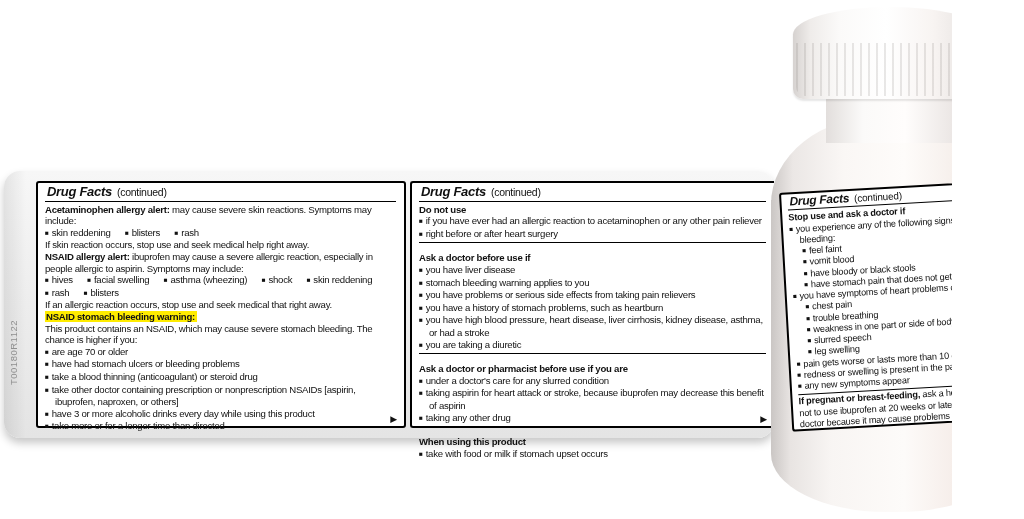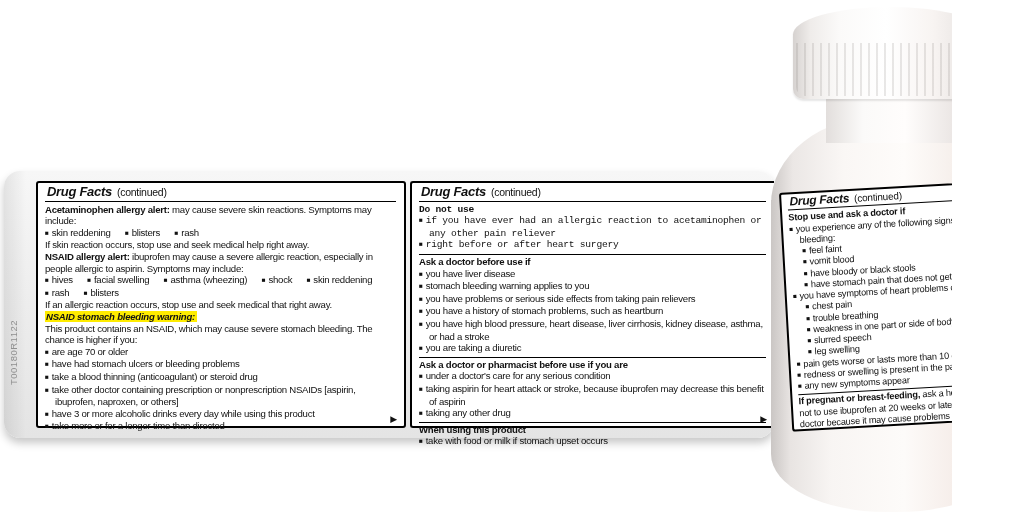--- a/index.html
+++ b/index.html
@@ -28,31 +28,31 @@
 
   .df-title{display:flex;align-items:baseline;gap:5px;border-bottom:1.6px solid #000;
             padding:1px 0 2px 2px;margin-bottom:2px;}
   .df-name{font-style:italic;font-weight:bold;font-size:13px;letter-spacing:-.3px;}
   .df-note{font-size:10.5px;}
   .right-panel .df-name{font-size:12px;}
   .right-panel .df-note{font-size:10px;}
 
   .lead{font-weight:bold;}
   .h{font-weight:bold;}
-  .hl{background:#ffec00;font-weight:bold;padding:0 2px 0 1px;font-style:italic;}
+  .hl{background:#ffec00;font-weight:bold;padding:0 2px 0 1px;}
 
   .b{padding-left:10px;text-indent:-10px;}
   .b::before{content:"■";font-size:6.5px;margin-right:3px;position:relative;top:-1px;}
   .sub{margin-left:12px;}
   .ibrow{display:block;}
   .ib{margin-right:12px;white-space:nowrap;}
   .ib::before{content:"■";font-size:6.5px;margin-right:3px;position:relative;top:-1px;}
 
-  .sect{border-top:1.4px solid #000;margin-top:2px;padding-top:1px;}
-  .sect.first{border-top:none;margin-top:0;padding-top:0;font-family:Liberation Mono, monospace;}
+  .sect{border-top:1.4px solid #000;margin-top:2px;padding-top:9px;}
+  .sect.first{border-top:none;margin-top:0;padding-top:0;}
   .rp-hr{border-top:1.2px solid #000;margin:2px 0 1px 0;}
   .nowrap{white-space:nowrap;}
   .more{position:absolute;right:7px;bottom:2px;font-size:9px;line-height:9px;}
 
   
   .bottle{position:absolute;inset:0;z-index:3;pointer-events:none;}
   .cap{position:absolute;left:793px;top:7px;width:194px;height:92px;
        background:linear-gradient(90deg,#d6d2d0 0%,#efecea 9%,#fbfaf9 24%,#ffffff 48%,#f8f4f2 72%,#e7e3e1 92%,#d0cccb 100%);
        border-radius:50% 50% 10px 10px / 30% 30% 10px 10px;
        box-shadow:0 2px 2px rgba(0,0,0,.10);}
@@ -129,21 +129,21 @@
       <div class="h">Ask a doctor before use if</div>
       <div class="b">you have liver disease</div>
       <div class="b">stomach bleeding warning applies to you</div>
       <div class="b">you have problems or serious side effects from taking pain relievers</div>
       <div class="b">you have a history of stomach problems, such as heartburn</div>
       <div class="b">you have high blood pressure, heart disease, liver cirrhosis, kidney disease, asthma, or had a stroke</div>
       <div class="b">you are taking a diuretic</div>
     </div>
     <div class="sect">
       <div class="h">Ask a doctor or pharmacist before use if you are</div>
-      <div class="b">under a doctor's care for any serious condition</div>
+      <div class="b">under a doctor's care for any slurred condition</div>
       <div class="b">taking aspirin for heart attack or stroke, because ibuprofen may decrease this benefit of aspirin</div>
       <div class="b">taking any other drug</div>
     </div>
     <div class="sect">
       <div class="h">When using this product</div>
       <div class="b">take with food or milk if stomach upset occurs</div>
     </div>
     <span class="more">▶</span>
   </section>
 

